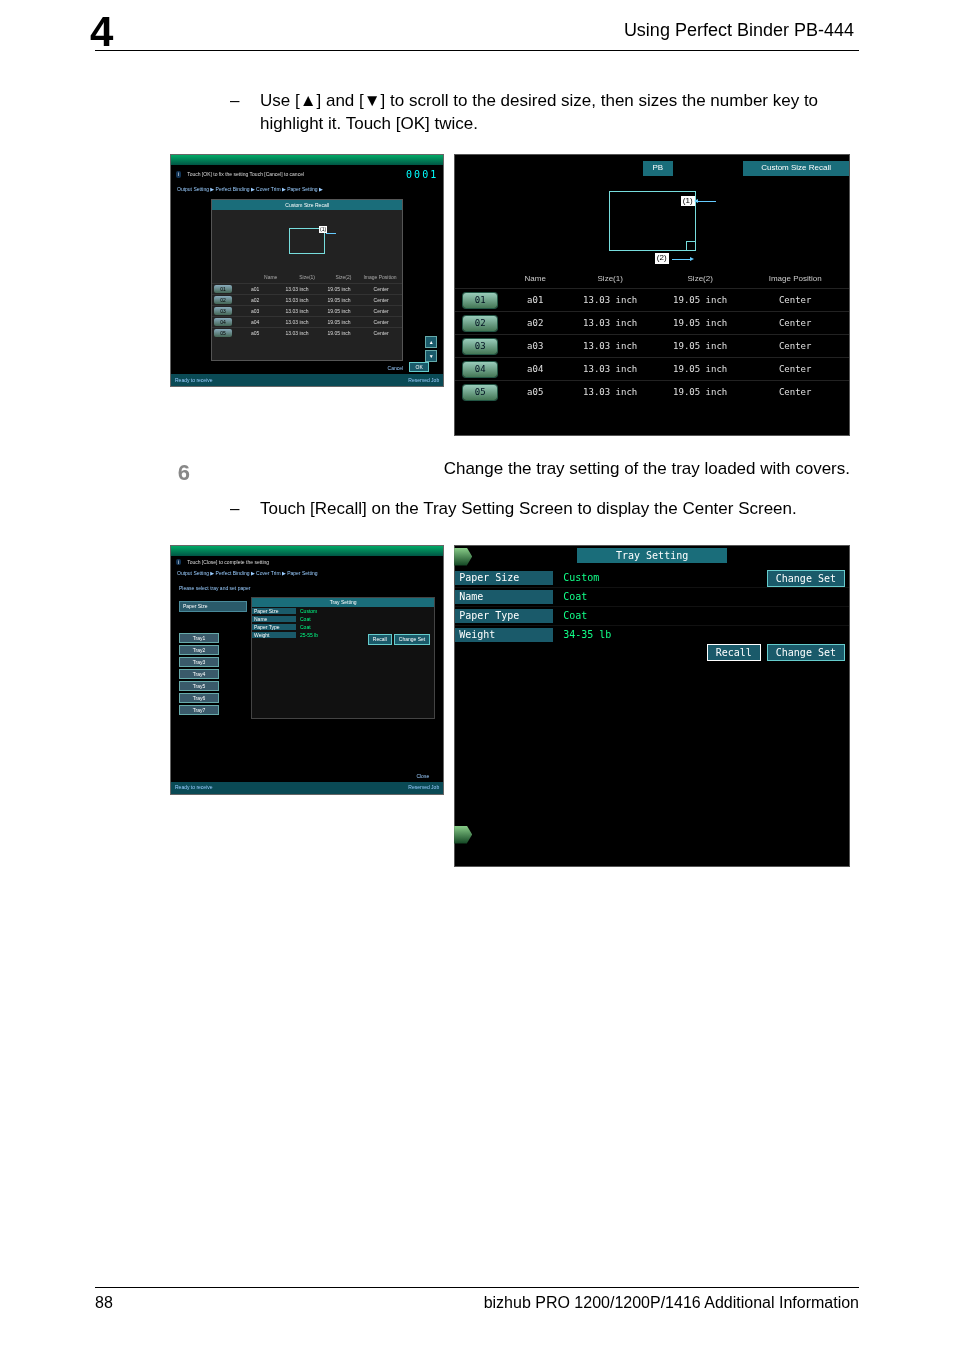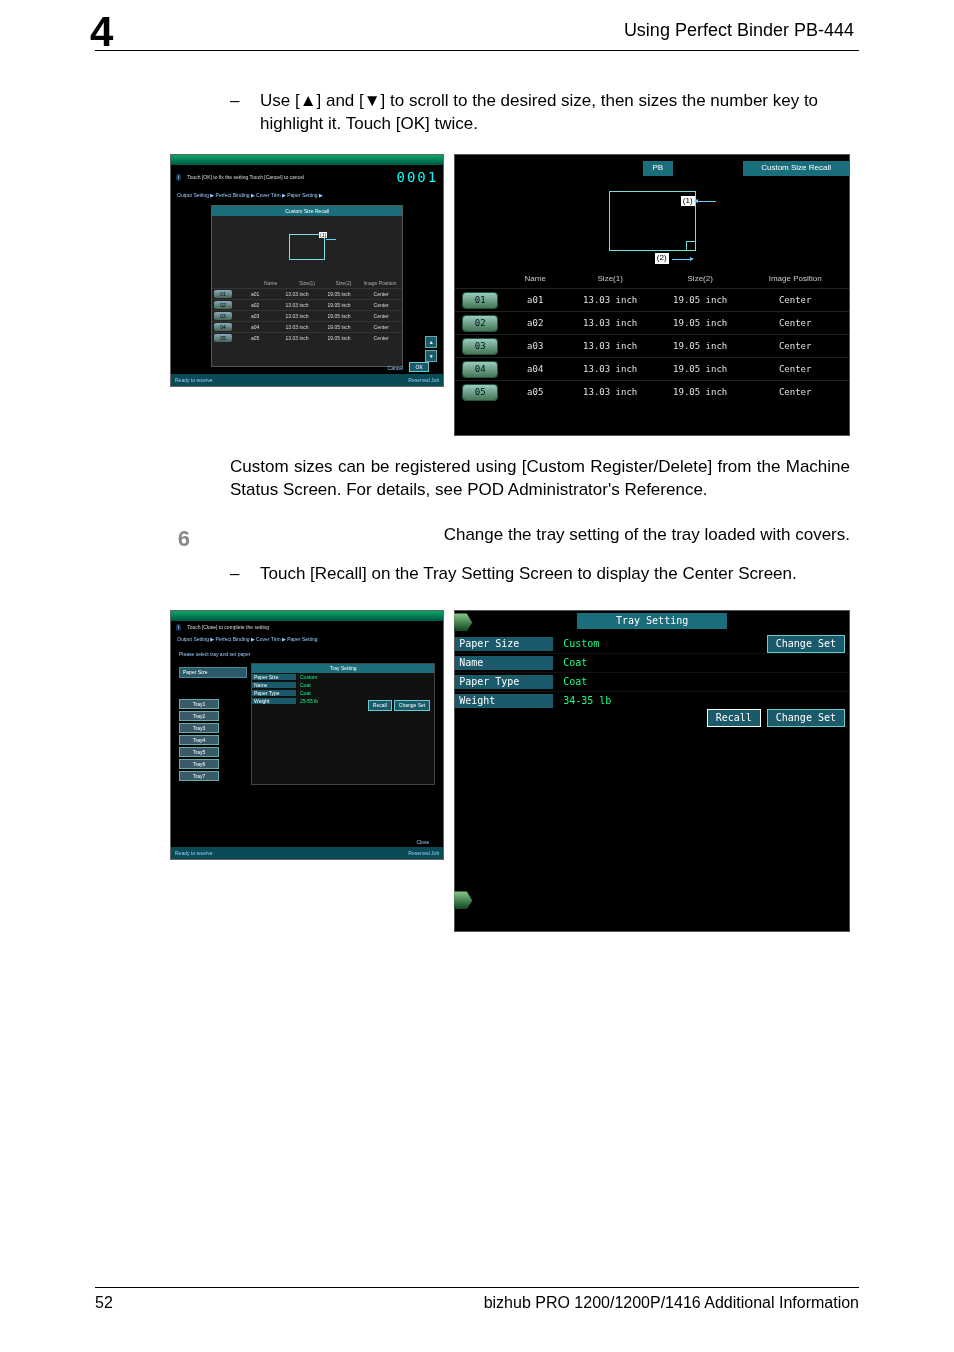--- a/index.html
+++ b/index.html
@@ -104,21 +104,21 @@
   .panel-small .info-bar {
     padding: 3px 5px;
     display: flex;
     gap: 6px;
     align-items: center;
     font-size: 5px;
     color: #ddd;
   }
   .panel-small .set-num {
     color: #0ff;
-    font-size: 14px;
+    font-size: 10px;
     font-family: monospace;
     letter-spacing: 2px;
   }
   .panel-small .tabs {
     padding: 2px 6px;
     font-size: 5px;
     color: #9cf;
   }
   .panel-small .inner-box {
     margin: 4px auto 0 auto;
@@ -659,21 +659,20 @@
         <div class="rowL">
           <div class="btn">05</div>
           <span class="col-name">a05</span>
           <span class="col-s1">13.03 inch</span>
           <span class="col-s2">19.05 inch</span>
           <span class="col-pos">Center</span>
         </div>
       </div>
     </div>
 
-    <p class="para" style="text-align:justify;">Custom sizes can be registered using [Custom Register/Delete] from the Machine Status Screen. For details, see POD Administrator's Reference.</p>
 
     <div class="step-row">
       <div class="step-number">6</div>
       <div class="step-text">Change the tray setting of the tray loaded with covers.</div>
     </div>
 
     <div class="dash-row">
       <span class="dash">–</span>
       <span class="dash-content">Touch [Recall] on the Tray Setting Screen to display the Center Screen.</span>
     </div>
@@ -756,16 +755,16 @@
           <div class="btnR recall">Recall</div>
           <div class="btnR">Change Set</div>
         </div>
         <div class="arrow-tab2"></div>
       </div>
     </div>
 
   </div>
 
   <div class="footer-page">
-    <span>52</span>
+    <span>88</span>
     <span>bizhub PRO 1200/1200P/1416 Additional Information</span>
   </div>
 </div>
 
 </body></html>

